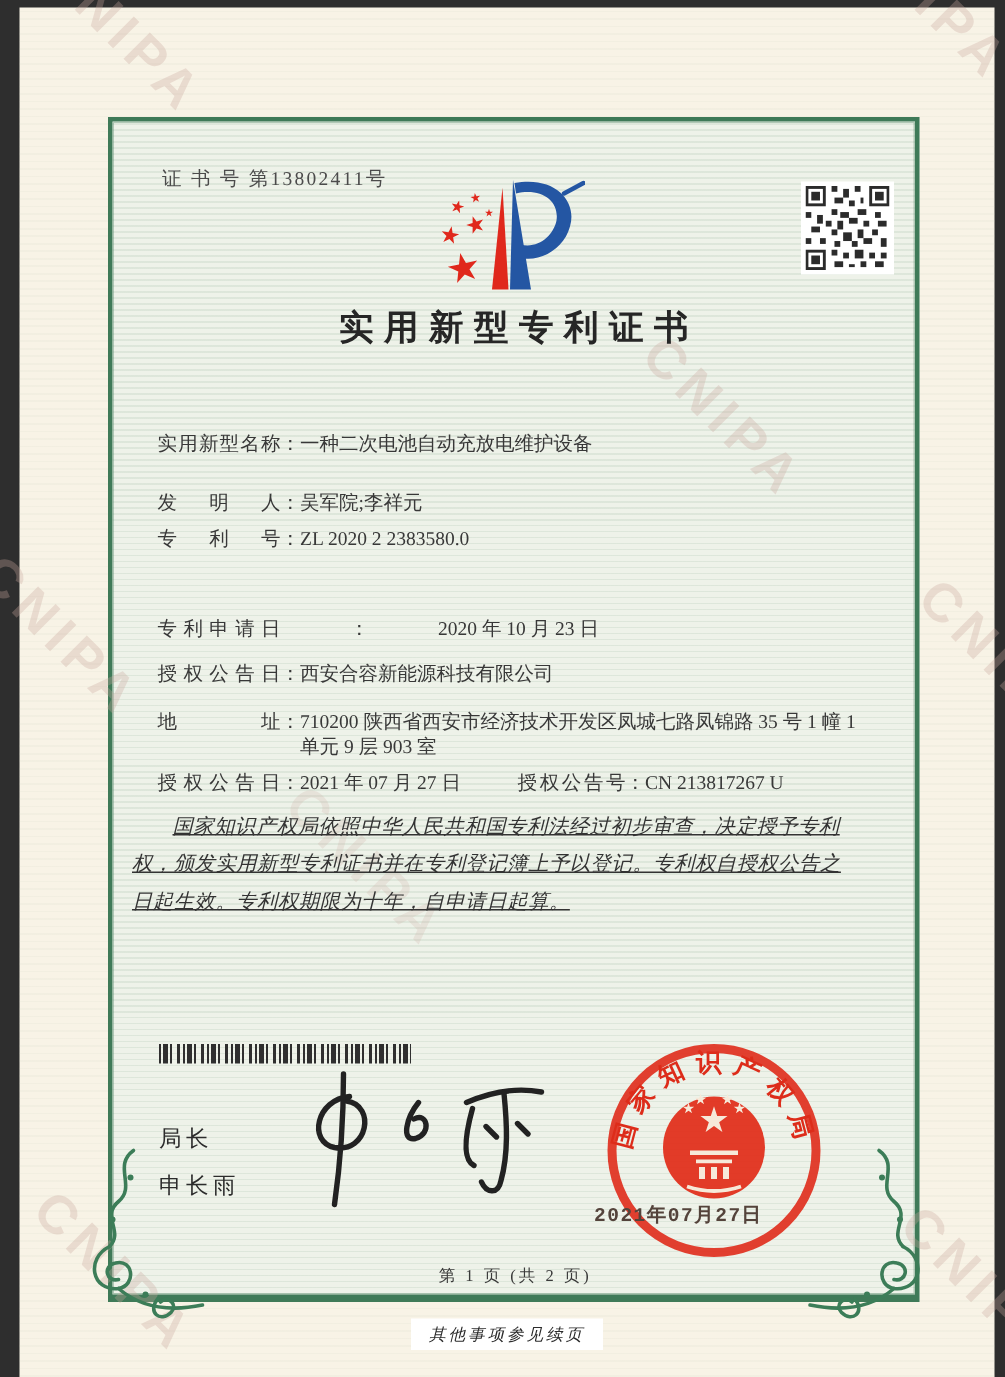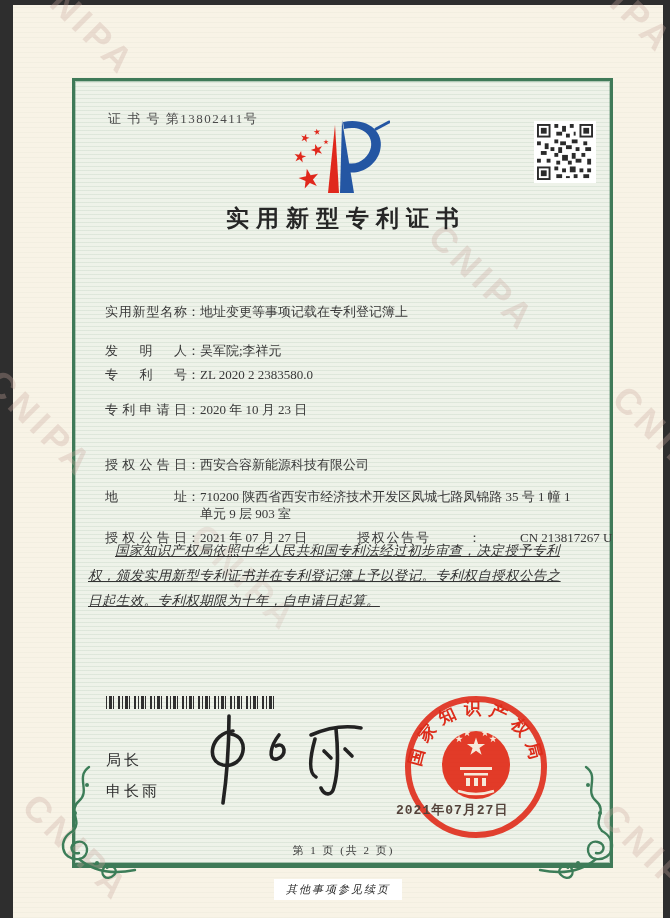--- a/index.html
+++ b/index.html
@@ -46,26 +46,26 @@
 
   .logo { position:absolute; left:273px; top:110px; width:104px; height:86px; }
 
   .qr { position:absolute; left:521px; top:116px; width:62px; height:62px; background:#fff; padding:3px; }
   .qr svg { width:100%; height:100%; display:block; }
 
   .title-row { position:absolute; left:59px; top:198px; width:541px; text-align:center; }
   .cert-title { font-size:23px; font-weight:700; color:#262626; letter-spacing:7px; padding-left:7px; }
 
   .fields { position:absolute; left:92px; top:282px; width:480px; font-size:13px; color:#383838; }
-  .field-row { position:absolute; left:0; display:flex; width:480px; line-height:17px;margin-top:16px; }
-  .fr0{top:0px;} .fr1{top:39px;} .fr2{top:63px;} .fr3{top:98px;} .fr4{top:153px;} .fr5{top:185px;} .fr6{top:226px;}
+  .field-row { position:absolute; left:0; display:flex; width:480px; line-height:17px; }
+  .fr0{top:0px;} .fr1{top:39px;} .fr2{top:63px;} .fr3{top:123px;gap:46px;} .fr4{top:153px;} .fr5{top:185px;} .fr6{top:226px;}
   .field-label { width:82px; flex:0 0 82px; text-align:justify; text-align-last:justify; text-justify:inter-character; }
   .colon { flex:0 0 13px; }
   .field-value { flex:1 1 auto; }
-  .grant-cell { position:absolute; left:252px; top:0; display:flex; white-space:nowrap;gap:39px; }
+  .grant-cell { position:absolute; left:240px; top:0; display:flex; white-space:nowrap; }
   .grant-cell .field-label { width:72px; flex:0 0 72px; }
 
   .body-text { position:absolute; left:75px; top:533px; width:484px; font-size:13.5px; line-height:25px;
                color:#333; font-style:italic; letter-spacing:0.4px;text-decoration:underline; }
   .body-text p { text-indent:2em; }
 
   .barcode { position:absolute; left:93px; top:691px; width:168px; height:13px;
     background:repeating-linear-gradient(90deg,#2f2f2f 0 1.5px,transparent 1.5px 3px,#2f2f2f 3px 6px,transparent 6px 7.5px,#2f2f2f 7.5px 8.5px,transparent 8.5px 12px,#2f2f2f 12px 14px,transparent 14px 16px);
   }
 
@@ -210,21 +210,21 @@
       </div>
 
       <div class="title-row">
         <span class="cert-title">实用新型专利证书</span>
       </div>
 
       <div class="fields">
         <div class="field-row fr0">
           <span class="field-label">实用新型名称</span>
             <span class="colon">：</span>
-          <span class="field-value">地址变更等事项记载在专利登记簿上</span>
+          <span class="field-value">一种二次电池自动充放电维护设备</span>
         </div>
         <div class="field-row fr1">
           <span class="field-label">发明人</span>
             <span class="colon">：</span>
           <span class="field-value">吴军院;李祥元</span>
         </div>
         <div class="field-row fr2">
           <span class="field-label">专利号</span>
             <span class="colon">：</span>
           <span class="field-value">ZL 2020 2 2383580.0</span>

